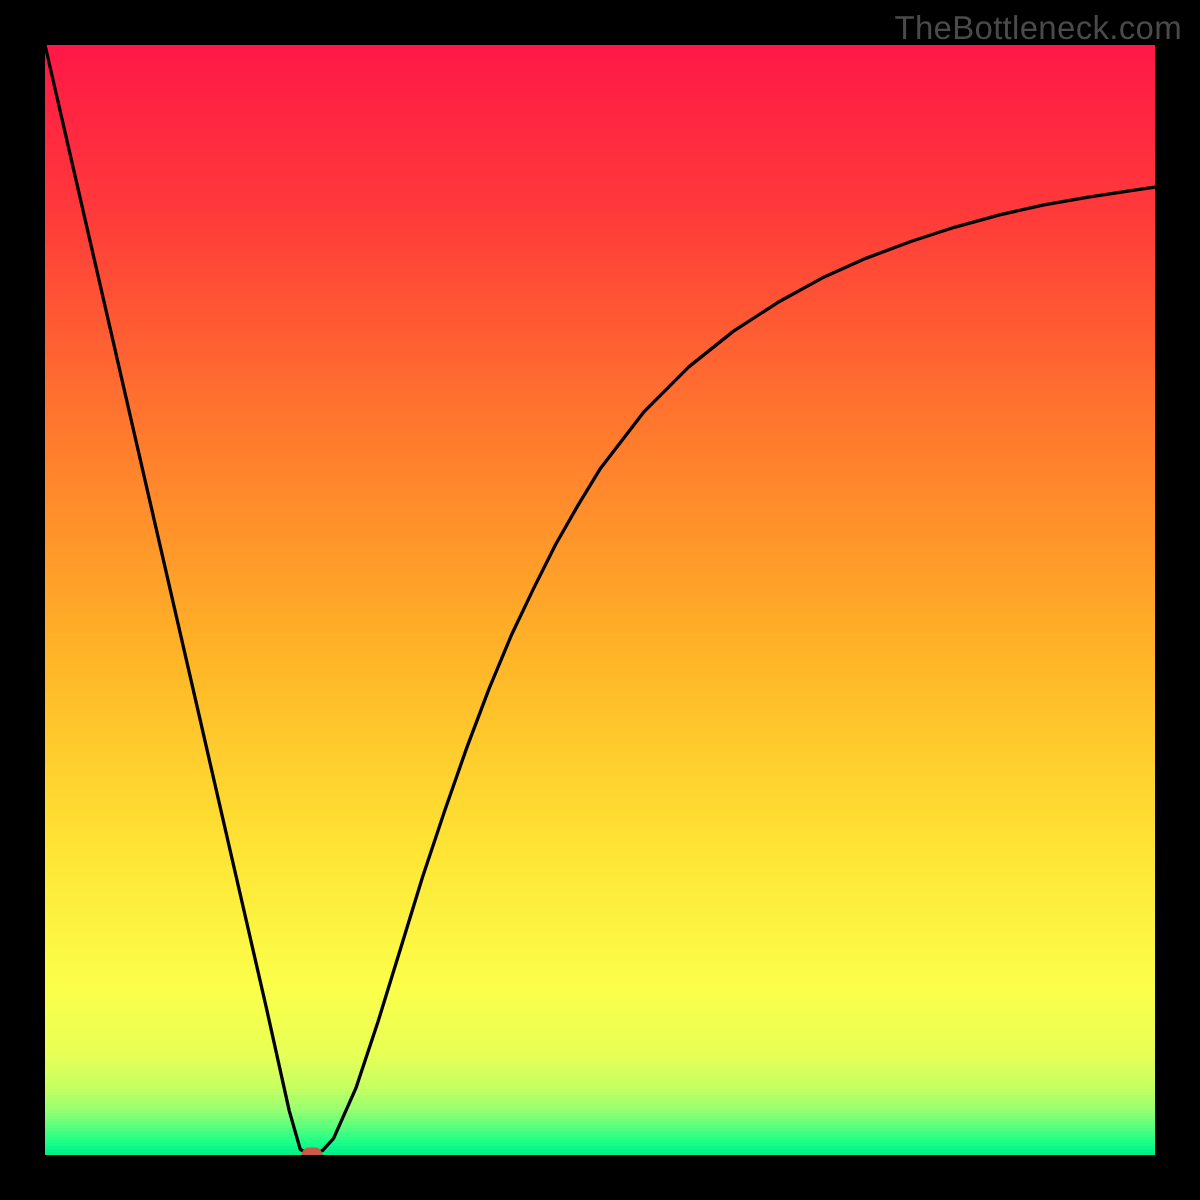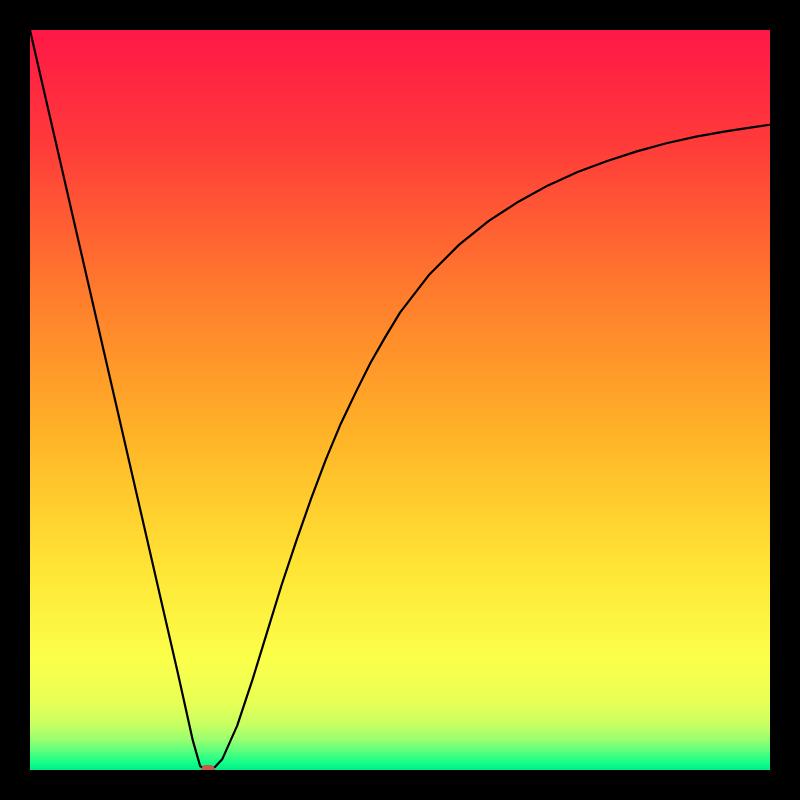--- a/index.html
+++ b/index.html
@@ -435,14 +435,15 @@
         <div class="band" style="top: 734px; height: 2.8px; background: rgb(14, 248, 137);"></div>
         <div class="band" style="top: 736px; height: 2.8px; background: rgb(7, 244, 137);"></div>
         <div class="band" style="top: 738px; height: 2.8px; background: rgb(0, 240, 138);"></div>
       </div>
     <svg class="curve-svg" id="curve-svg" viewBox="0 0 740 740" preserveAspectRatio="none">
       <path id="curve-path" d="M0.00 0.00 L14.80 64.38 L29.60 128.76 L44.40 193.14 L59.20 257.52 L74.00 321.90 L88.80 386.28 L103.60 450.66 L118.40 515.04 L133.20 579.42 L148.00 643.80 L162.80 710.40 L170.20 736.30 L177.60 740.00 L185.00 737.04 L192.40 728.90 L207.20 695.60 L222.00 651.20 L236.80 603.10 L251.60 555.00 L266.40 510.60 L281.20 468.42 L296.00 429.20 L310.80 393.68 L325.60 362.60 L340.40 333.00 L355.20 307.10 L370.00 282.68 L399.60 244.20 L429.20 214.60 L458.80 190.92 L488.40 171.68 L518.00 155.40 L547.60 142.08 L577.20 130.98 L606.80 121.36 L636.40 113.22 L666.00 106.56 L695.60 101.38 L725.20 96.94 L740.00 94.72 " fill="none" stroke-width="2.2" stroke-linejoin="round" stroke-linecap="round" stroke="#000000"></path>
     </svg>
     <div class="marker" id="marker" style="left: 177.6px; top: 740px; background: rgb(204, 90, 74);"></div>
   </div>
 
+  <div class="watermark">TheBottleneck.com</div>
 
 </div>
 
 </body></html>

